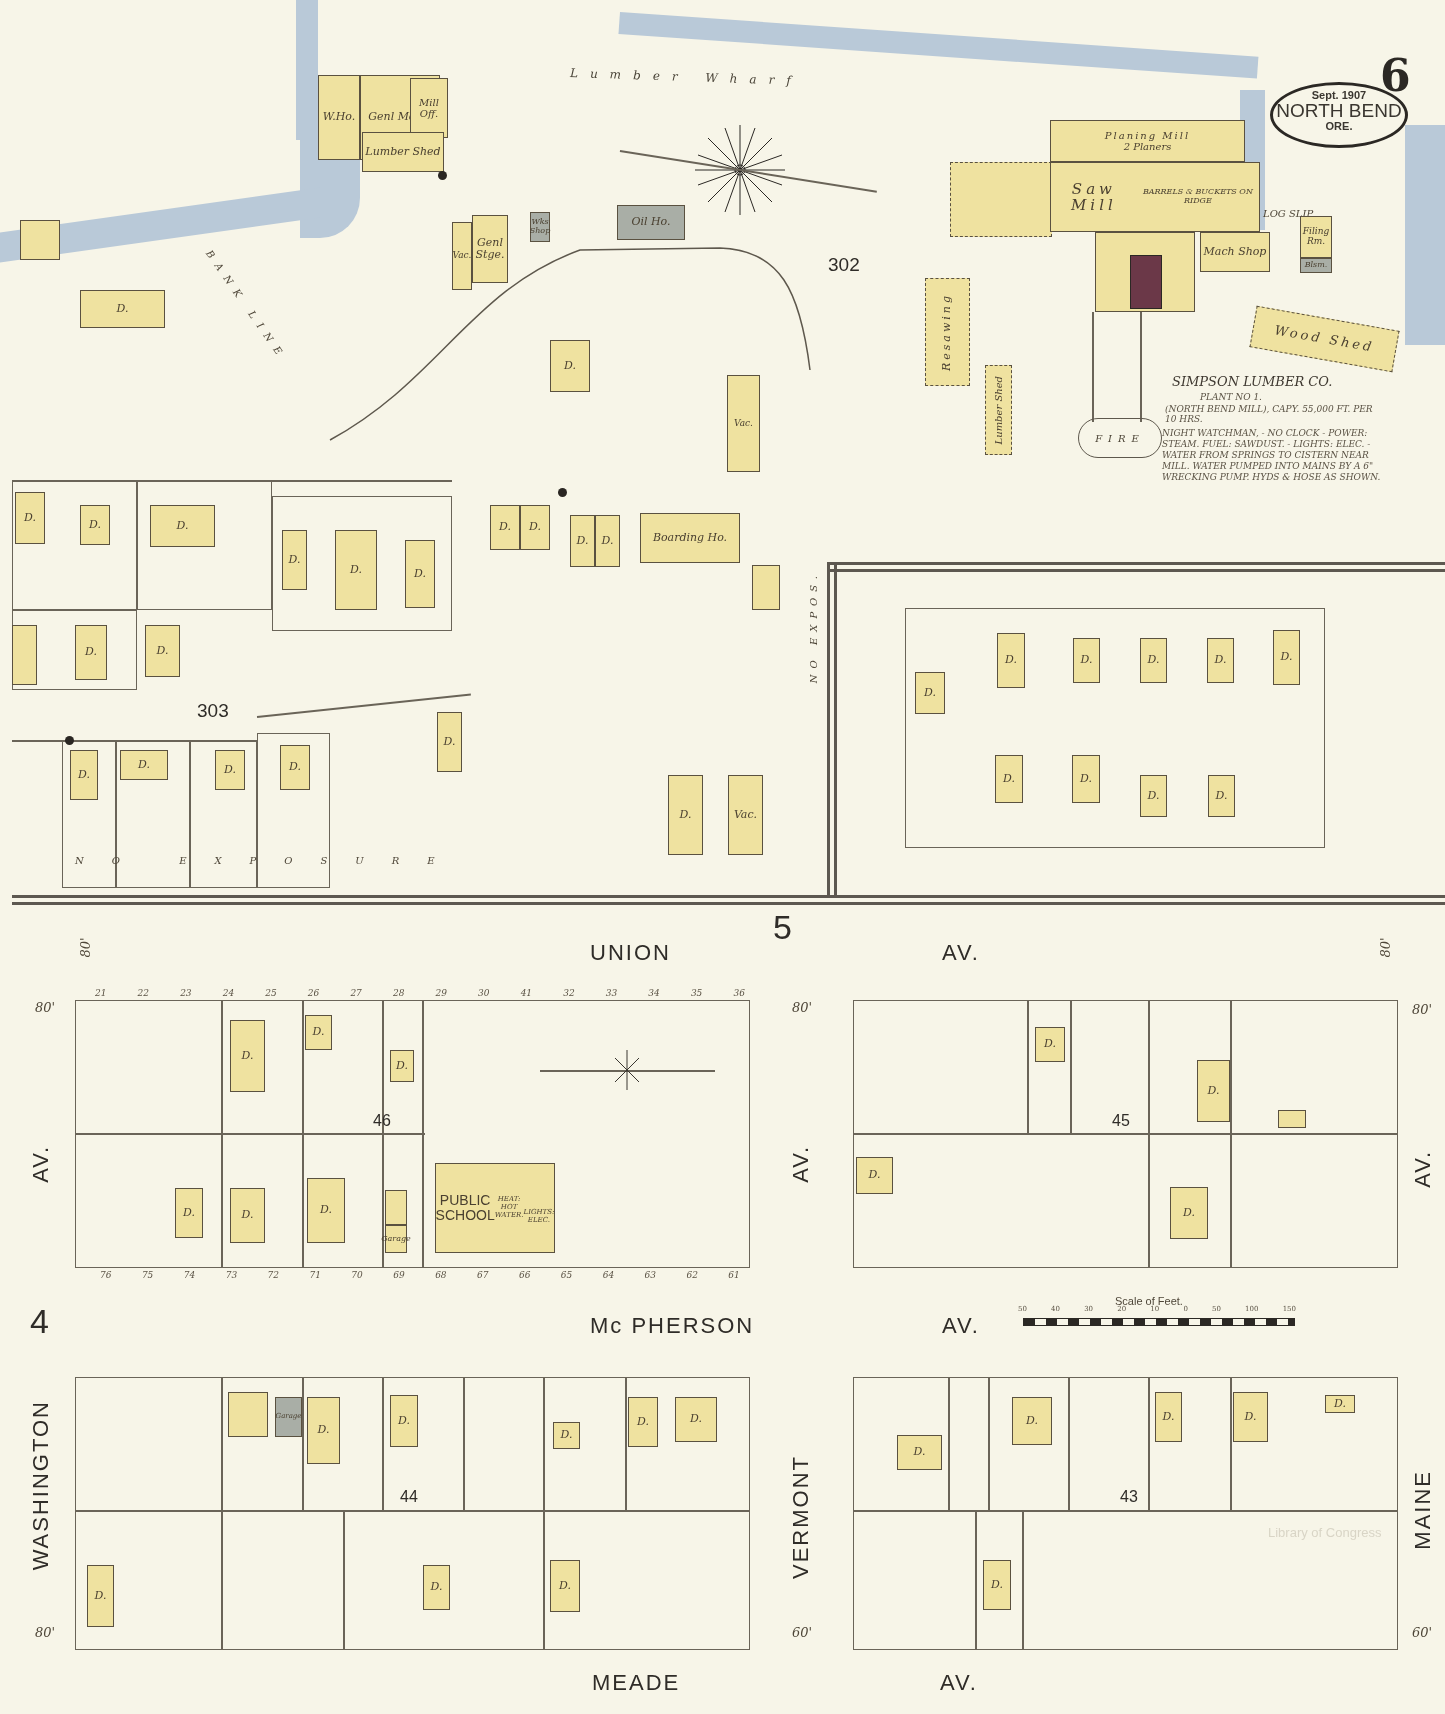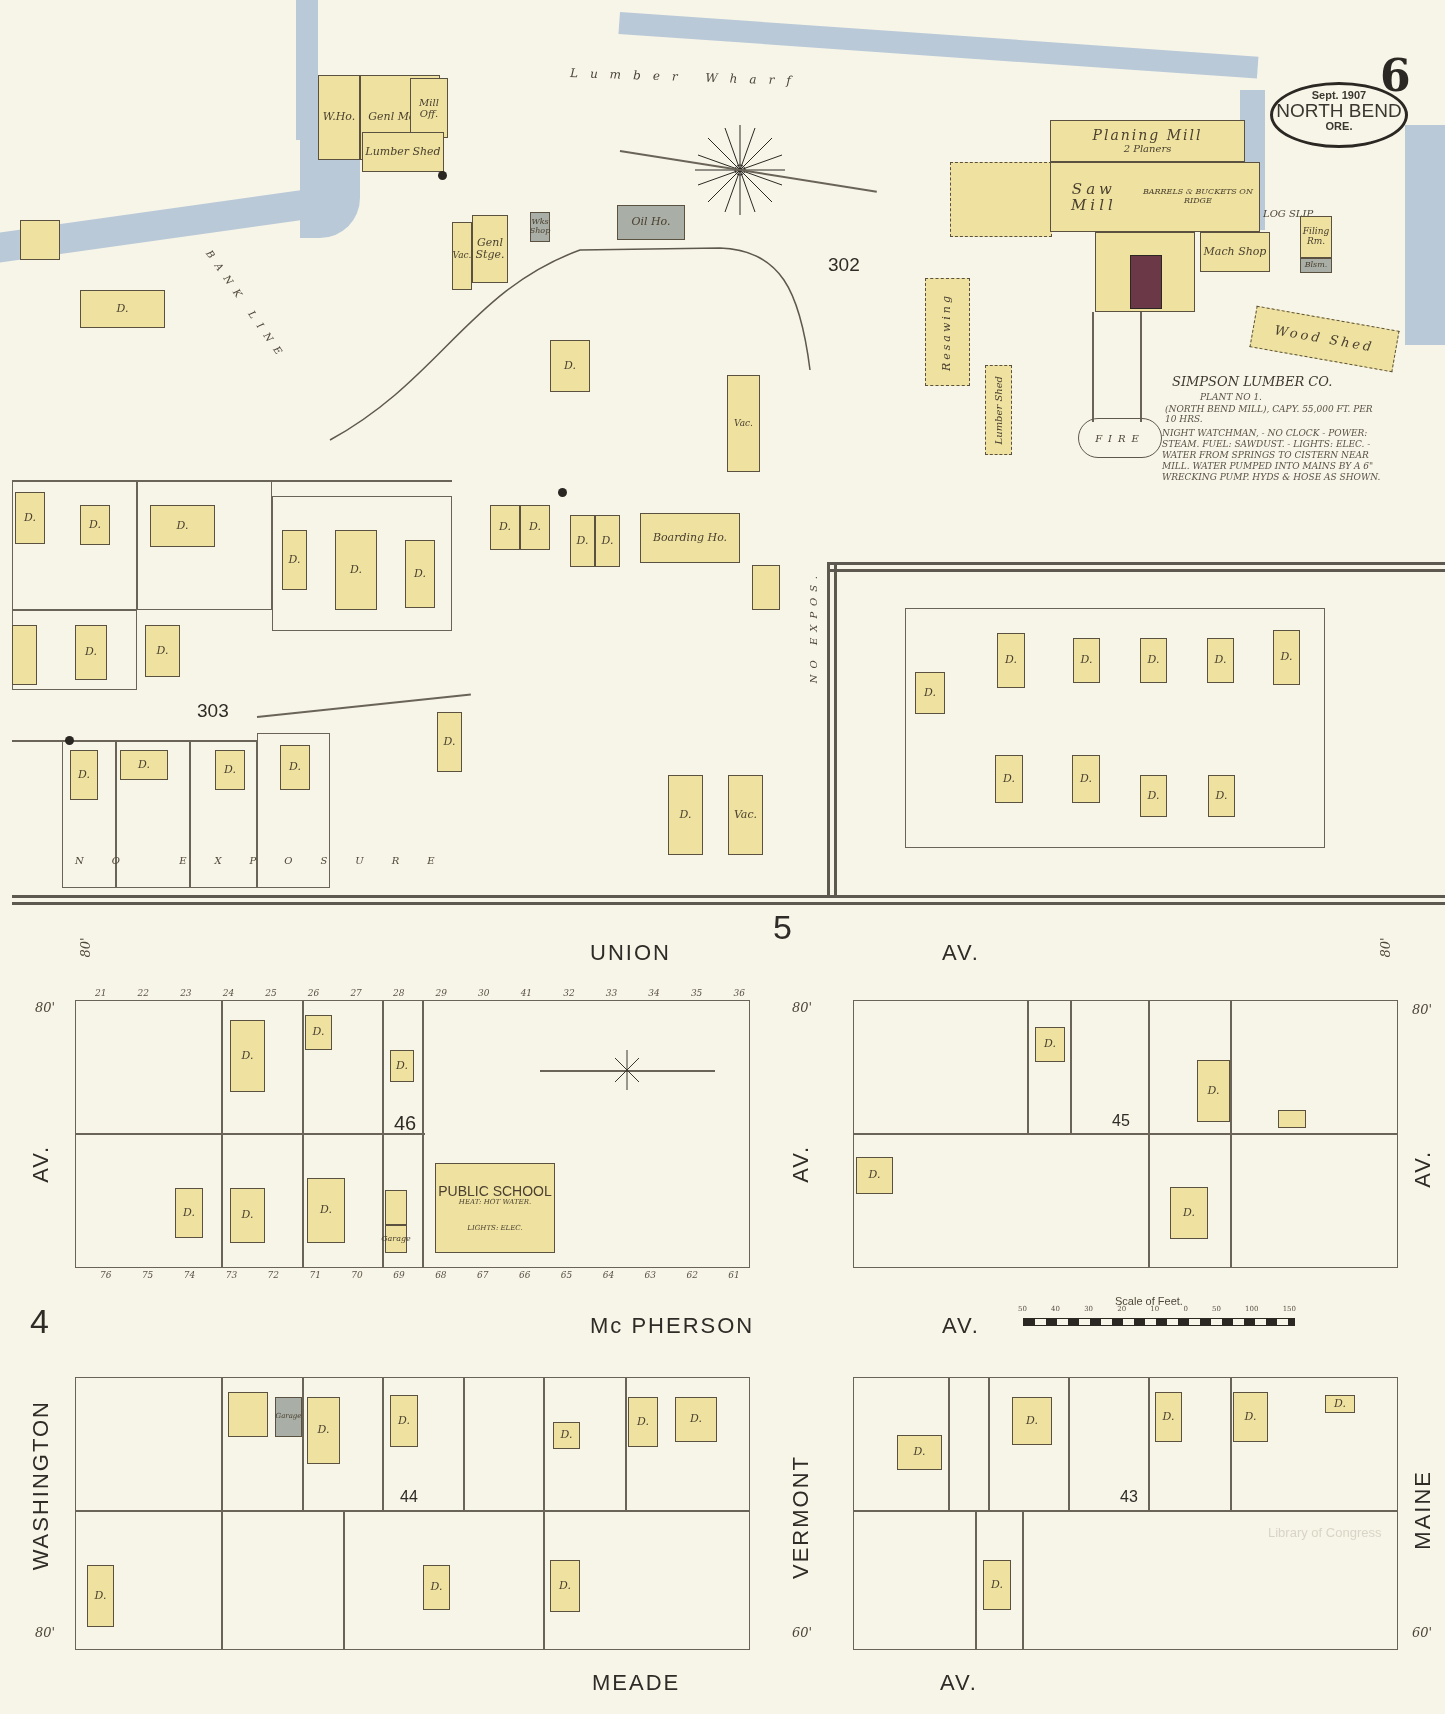--- a/index.html
+++ b/index.html
@@ -97,21 +97,21 @@
   </div>
 <div class="small" style="left:180px;top:300px;letter-spacing:8px;transform:rotate(55deg);">BANK LINE</div>
 
 <svg class="abs" style="left:320px;top:230px;" width="500" height="220">
   <path d="M10 210 C120 150, 150 60, 260 20 L400 18 C460 20, 480 60, 490 140" fill="none" stroke="#5e584d" stroke-width="1.5"></path>
 </svg>
 
 <div class="block" style="left:828px;top:254px;">302</div>
 
 <div class="bldg" style="left:1050px;top:120px;width:195px;height:42px;flex-direction:column;">
-  <span style="font-size:14px;letter-spacing:2px;">Planing Mill</span>
+  <span style="font-size:10px;letter-spacing:2px;">Planing Mill</span>
   <span style="font-size:10px;">2 Planers</span>
 </div>
 <div class="bldg dash" style="left:950px;top:162px;width:102px;height:75px;"></div>
 <div class="bldg" style="left:1050px;top:162px;width:210px;height:70px;flex-direction:row;">
   <span style="font-size:15px;letter-spacing:4px;">Saw Mill</span>
   <span style="font-size:8px;">BARRELS &amp; BUCKETS ON RIDGE</span>
 </div>
 <div class="bldg" style="left:1200px;top:232px;width:70px;height:40px;">
     <span>Mach Shop</span>
   </div>
@@ -292,21 +292,21 @@
 <div class="small" style="left:35px;top:1625px;font-size:13px;">80'</div>
 <div class="small" style="left:792px;top:1625px;font-size:13px;">60'</div>
 <div class="small" style="left:1412px;top:1625px;font-size:13px;">60'</div>
 
 <div class="lot" style="left:75px;top:1000px;width:675px;height:268px;"></div>
 <div class="line" style="left:75px;top:1133px;width:350px;height:1.5px;"></div>
 <div class="line" style="left:221px;top:1000px;width:1.5px;height:268px;"></div>
 <div class="line" style="left:302px;top:1000px;width:1.5px;height:268px;"></div>
 <div class="line" style="left:382px;top:1000px;width:1.5px;height:268px;"></div>
 <div class="line" style="left:422px;top:1000px;width:1.5px;height:268px;"></div>
-<div class="block" style="left:394px;top:1112px;font-size:20px;">46</div>
+<div class="block" style="left:373px;top:1112px;font-size:16px;">46</div>
 <div class="bldg" style="left:230px;top:1020px;width:35px;height:72px;">
     <span>D.</span>
   </div>
 <div class="bldg" style="left:305px;top:1015px;width:27px;height:35px;">
     <span>D.</span>
   </div>
 <div class="bldg" style="left:390px;top:1050px;width:24px;height:32px;">
     <span>D.</span>
   </div>
 <div class="bldg" style="left:175px;top:1188px;width:28px;height:50px;">
@@ -315,21 +315,21 @@
 <div class="bldg" style="left:230px;top:1188px;width:35px;height:55px;">
     <span>D.</span>
   </div>
 <div class="bldg" style="left:307px;top:1178px;width:38px;height:65px;">
     <span>D.</span>
   </div>
 <div class="bldg" style="left:385px;top:1190px;width:22px;height:35px;"></div>
 <div class="bldg" style="left:385px;top:1225px;width:22px;height:28px;font-size:8px;">
     <span>Garage</span>
   </div>
-<div class="bldg" style="left:435px;top:1163px;width:120px;height:90px;flex-direction:column;">
+<div class="bldg" style="left:435px;top:1163px;width:120px;height:90px;flex-direction:row;">
   <span style="font-family:'Liberation Sans',sans-serif;font-style:normal;font-size:14px;">PUBLIC SCHOOL</span>
   <span style="font-size:7px;">HEAT: HOT WATER.</span>
   <span style="font-size:7px;margin-top:18px;">LIGHTS: ELEC.</span>
 </div>
 
 <div class="line" style="left:540px;top:1070px;width:175px;height:1.5px;"></div>
 <div class="abs" style="left:607px;top:1050px;width:40px;height:40px;">
   <svg width="40" height="40">
       <g stroke="#3a3630">
         <line x1="20" y1="0" x2="20" y2="40"></line>

